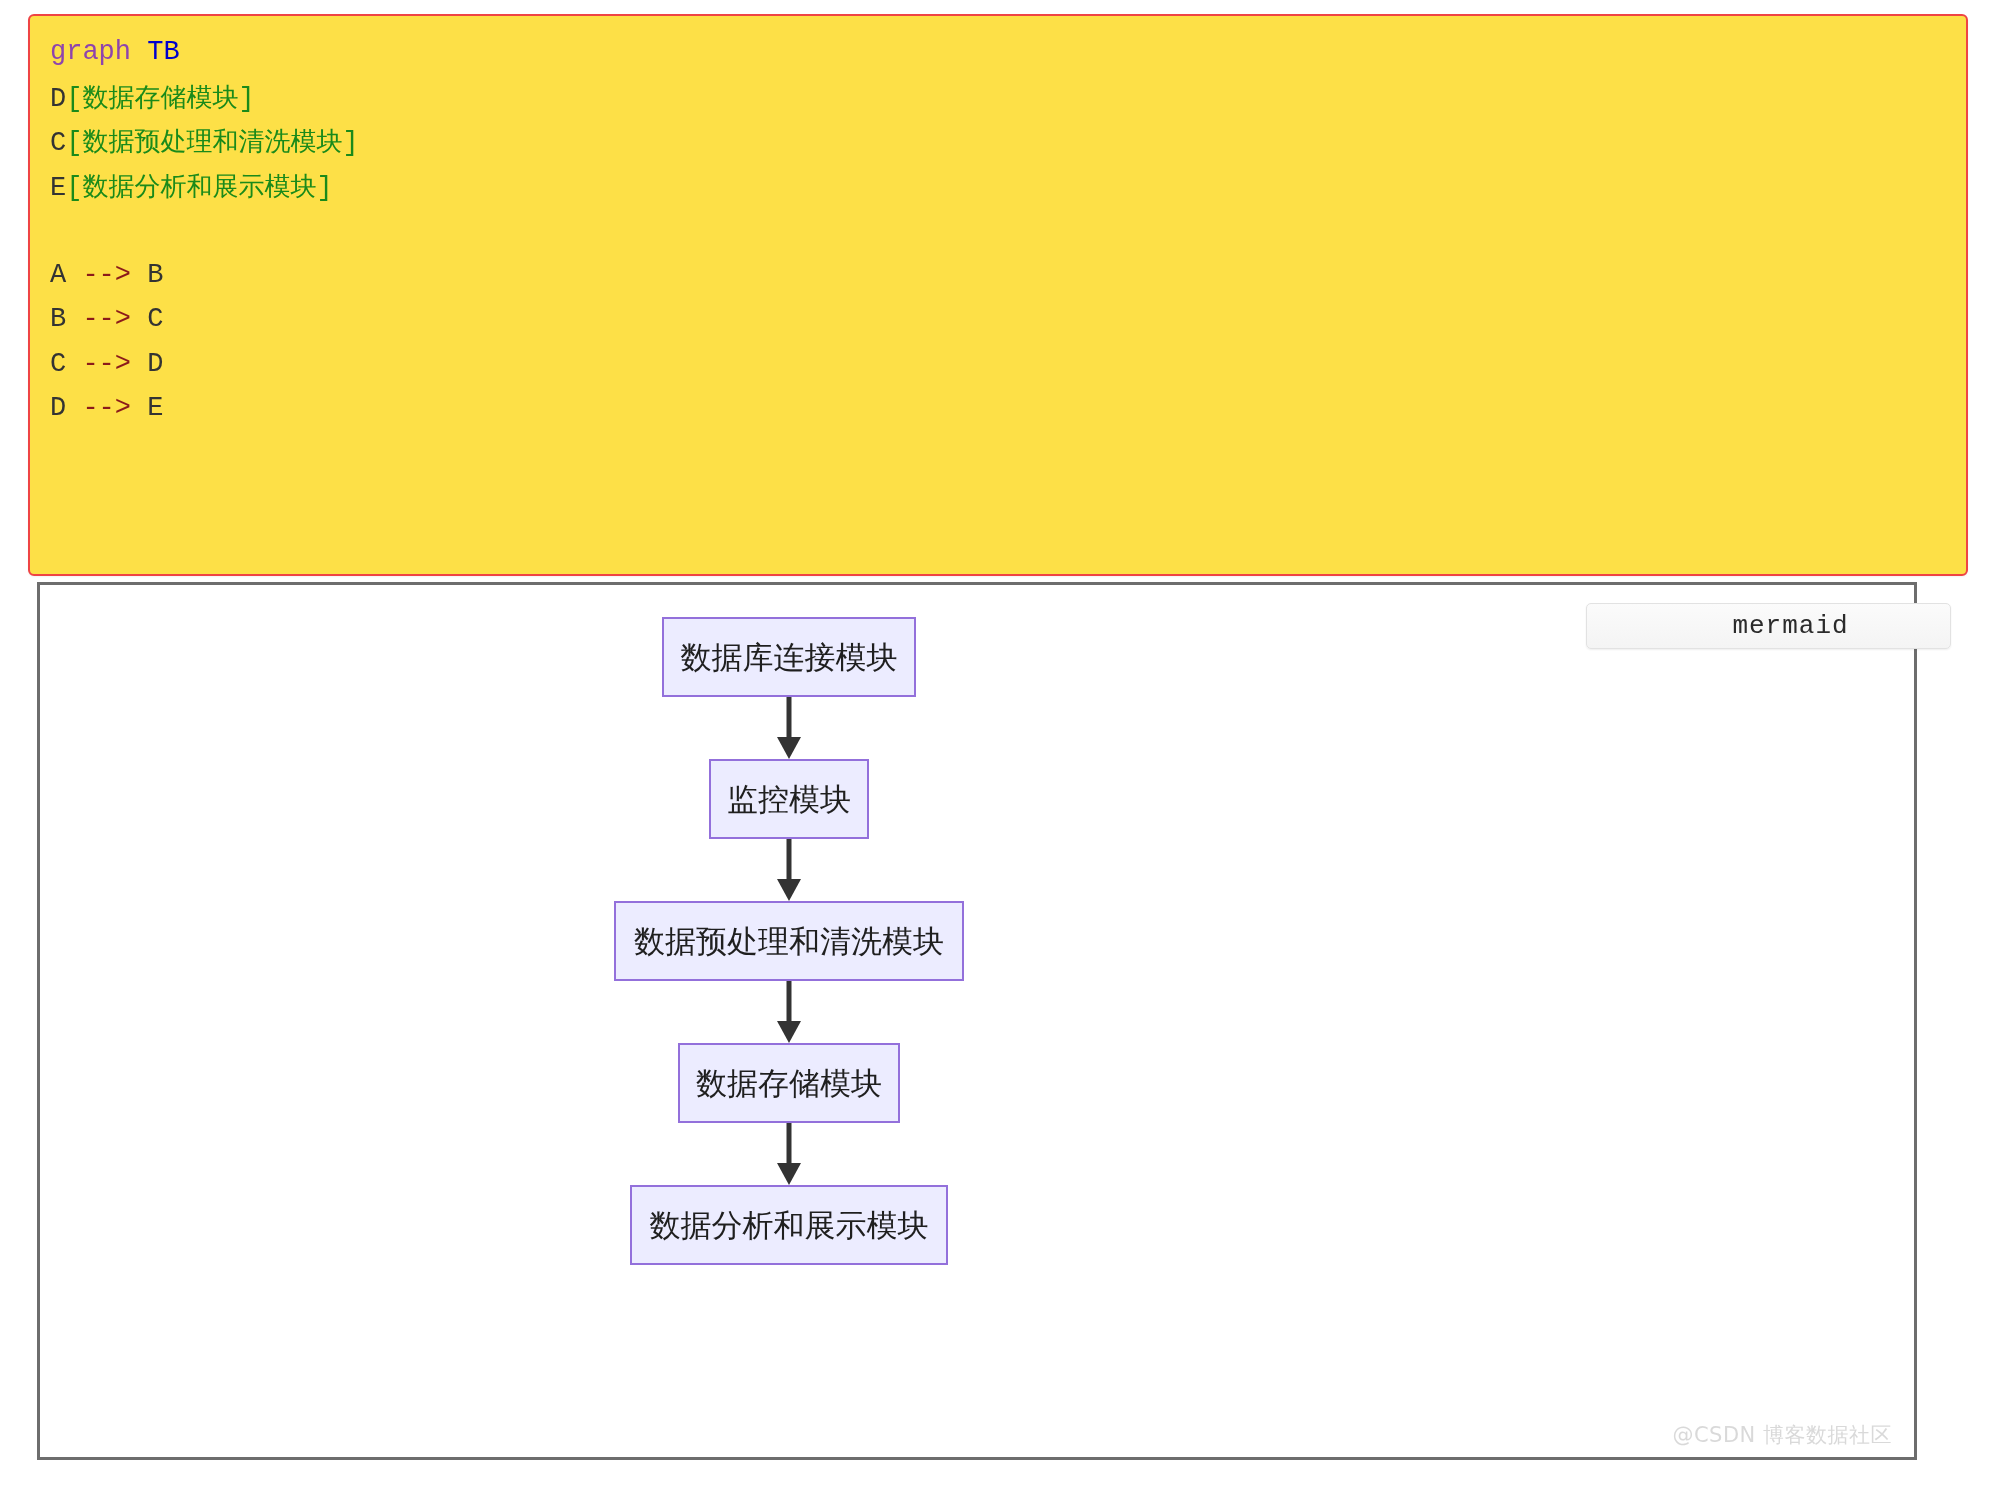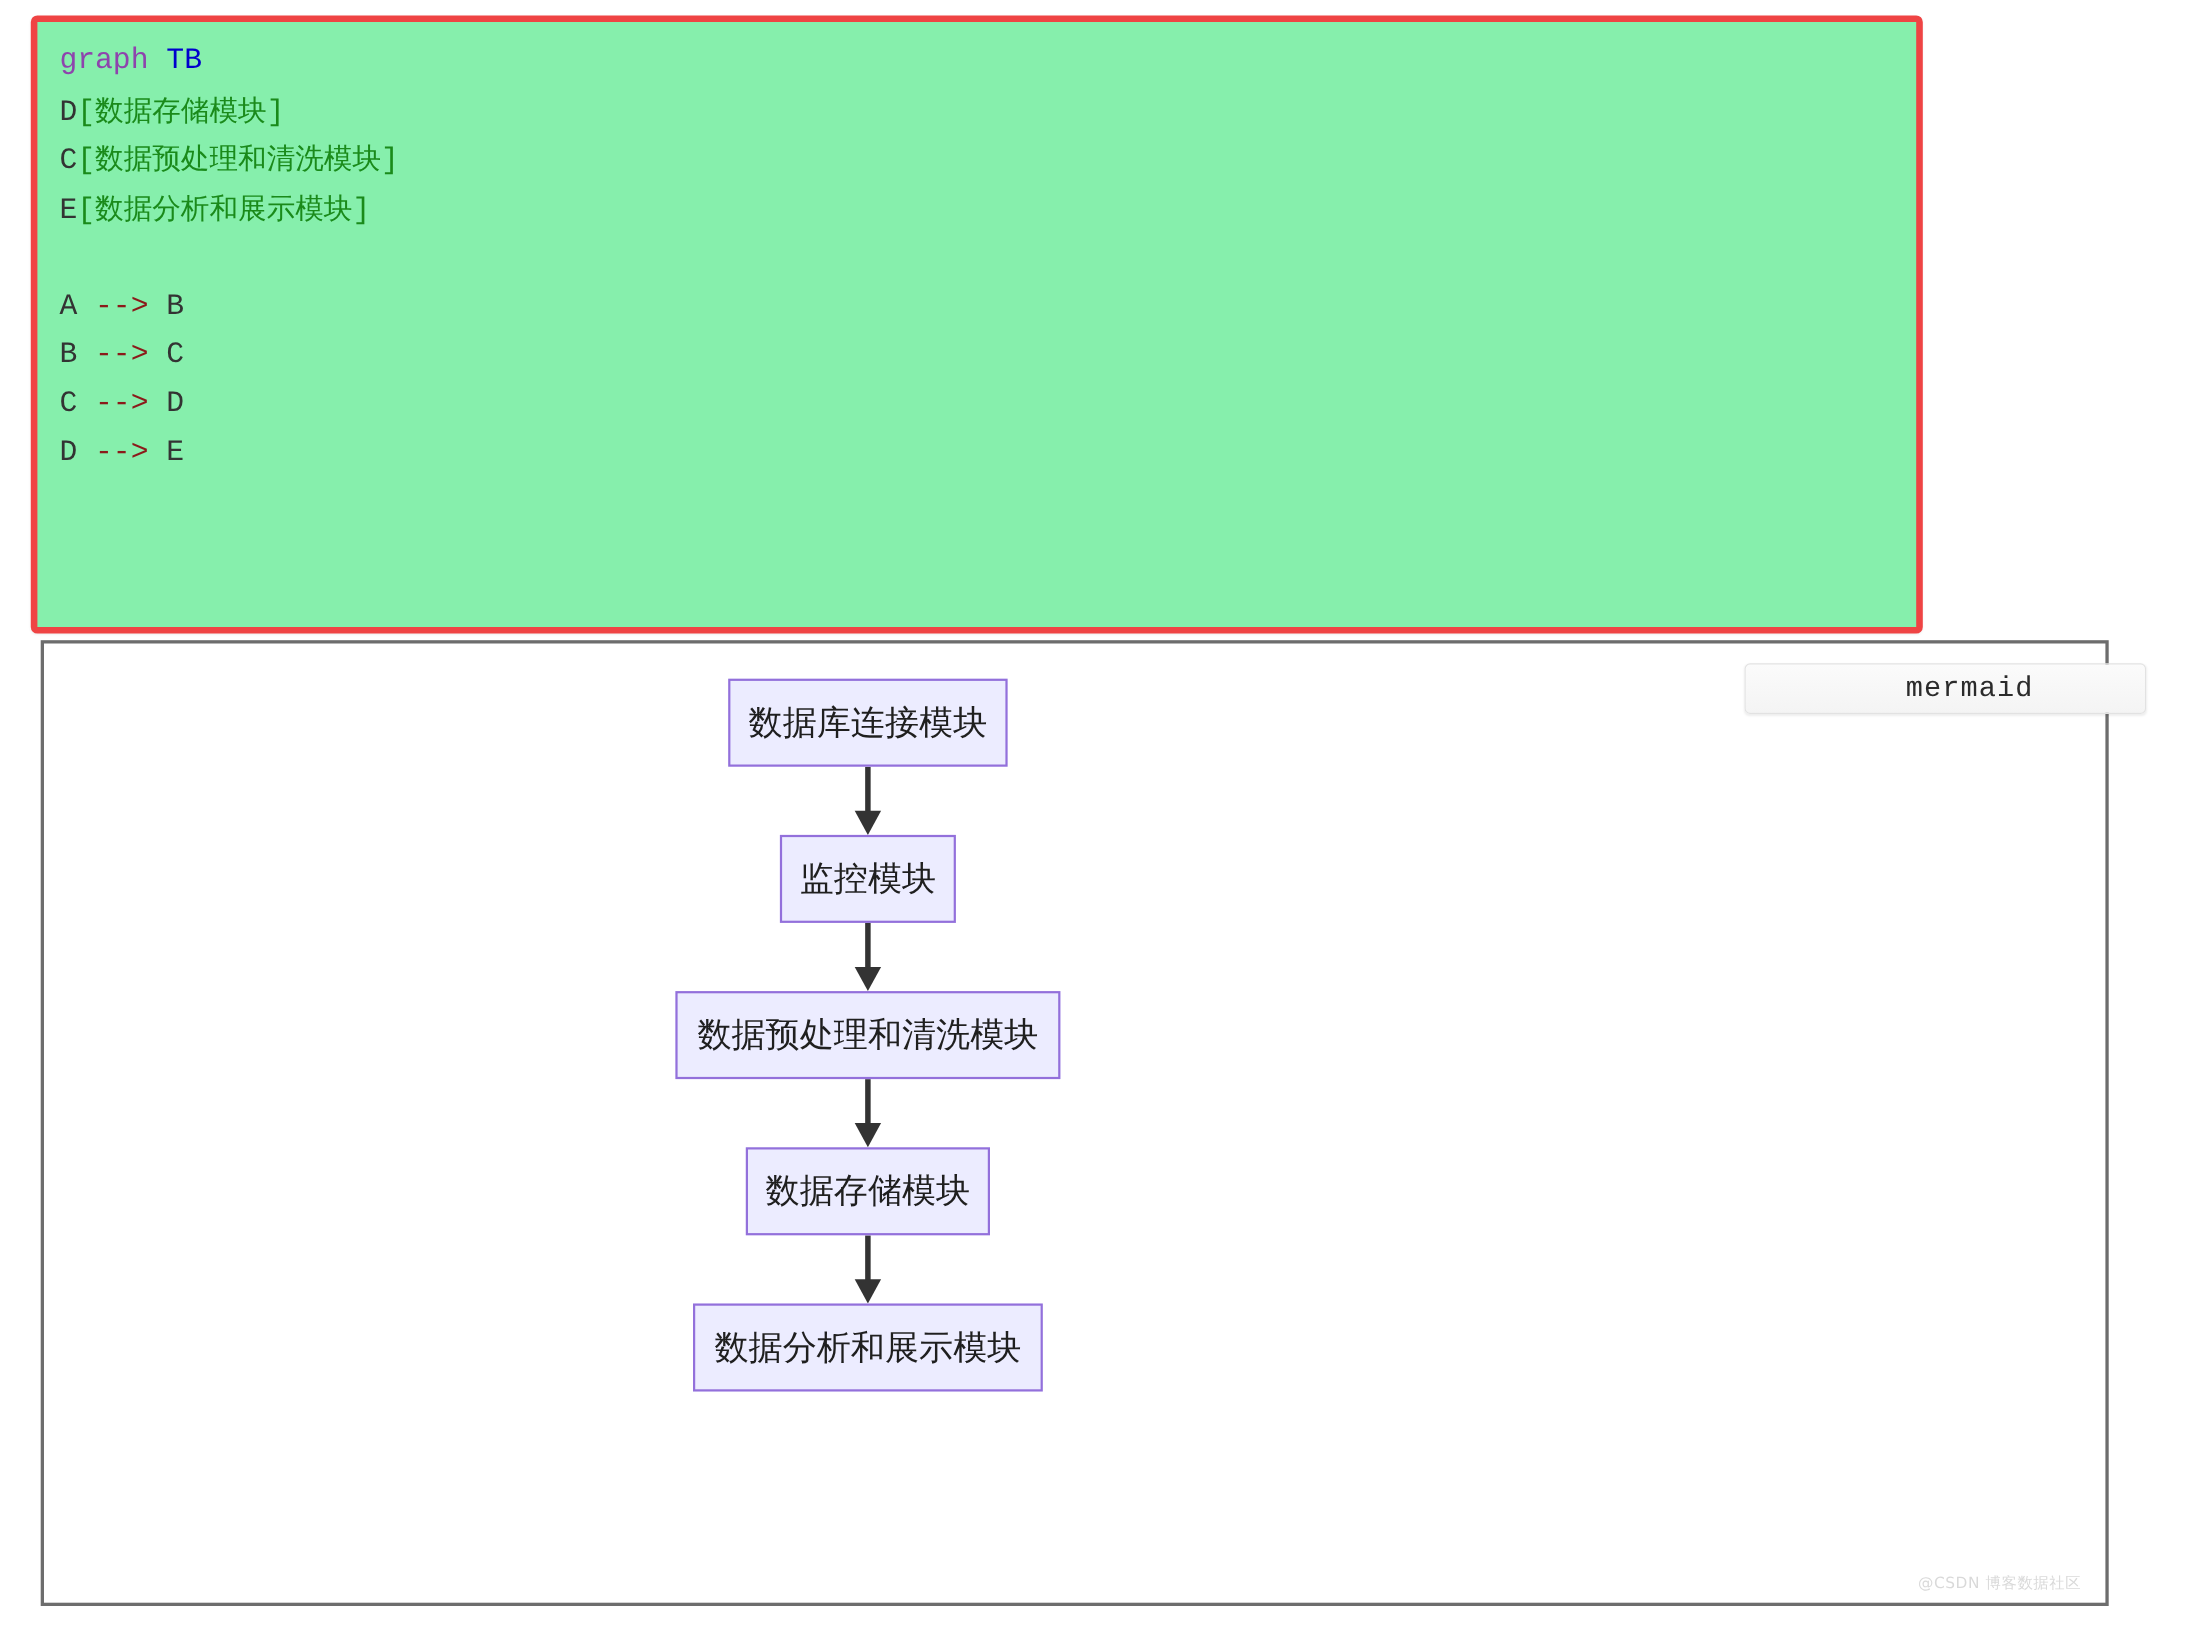--- a/index.html
+++ b/index.html
@@ -13,24 +13,24 @@
     position: relative;
     overflow: hidden;
     font-family: "Liberation Sans", sans-serif;
   }
 
   
   #code-block {
     position: absolute;
     left: 28px;
     top: 14px;
-    width: 1720px;
+    width: 1940px;
     height: 562px;
-    background: #86efac;
-    border: 6px solid #ef4444;
+    background: #fde047;
+    border: 2px solid #ef4444;
     border-radius: 6px;
     box-sizing: border-box;
     box-shadow: 0 1px 2px rgba(0,0,0,0.05);
   }
   #code-lines {
     position: absolute;
     left: 20px;
     top: 14px;
     right: 10px;
   }
@@ -120,21 +120,21 @@
     width: 40px;
   }
   .edge svg { display: block; overflow: visible; }
 
   
   #watermark {
     position: absolute;
     right: 22px;
     bottom: 8px;
     font-family: "DejaVu Sans", "Liberation Sans", sans-serif;
-    font-size: 14px;
+    font-size: 21px;
     color: rgba(130,130,130,0.30);
     letter-spacing: 0.5px;
     white-space: nowrap;
     margin-top: 19px;
   }
 </style>
 </head>
 <body>
 
 <div id="code-block">

